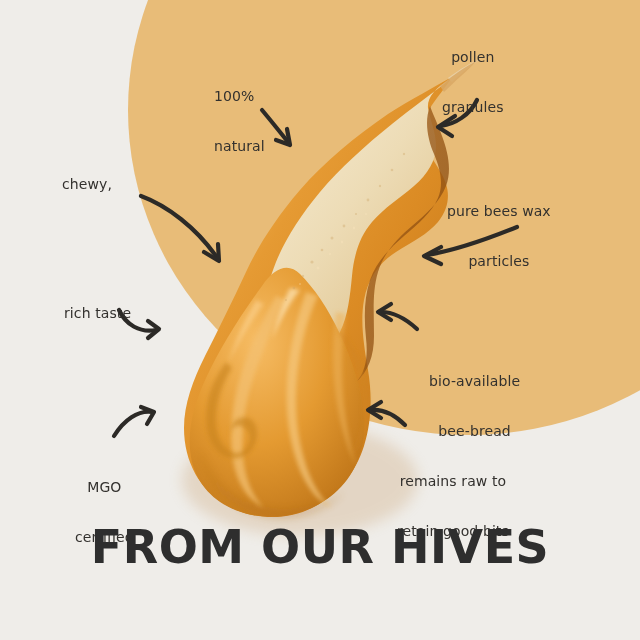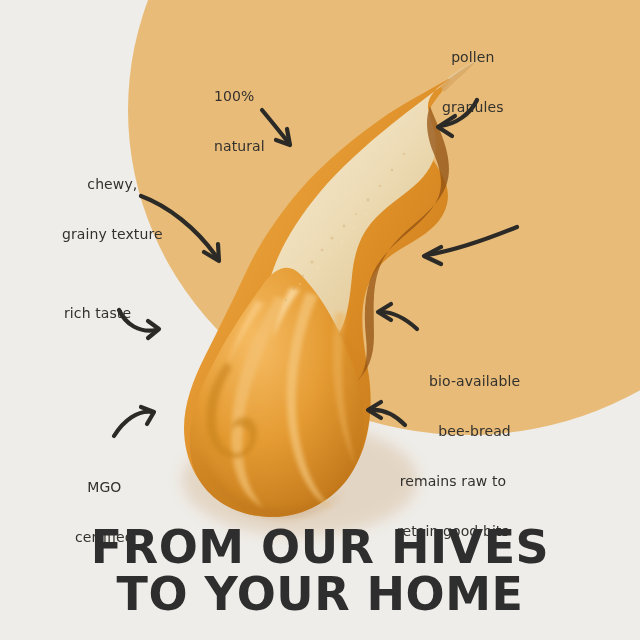--- a/index.html
+++ b/index.html
@@ -293,23 +293,26 @@
     <div>natural</div>
   </div>
 
   <div class="label lb-pollen">
     <div>pollen</div>
     <div>granules</div>
   </div>
 
   <div class="label lb-chewy">
     <div>chewy,</div>
-    <div>grainy texture</div>
-  </div>
-
+  </div>
+
+  <div class="label lb-wax">
+    <div>pure bees wax</div>
+    <div>particles</div>
+  </div>
 
   <div class="label lb-rich">
     <div>rich taste</div>
   </div>
 
   <div class="label lb-bio">
     <div>bio-available</div>
     <div>bee-bread</div>
   </div>
 
@@ -318,16 +321,15 @@
     <div>certified</div>
   </div>
 
   <div class="label lb-raw">
     <div>remains raw to</div>
     <div>retain good bits</div>
   </div>
 
   <div class="headline">
     <span class="hl-line">FROM OUR HIVES</span>
-    <span class="hl-line">TO YOUR HOME</span>
   </div>
 
 </div>
 
 </body></html>

